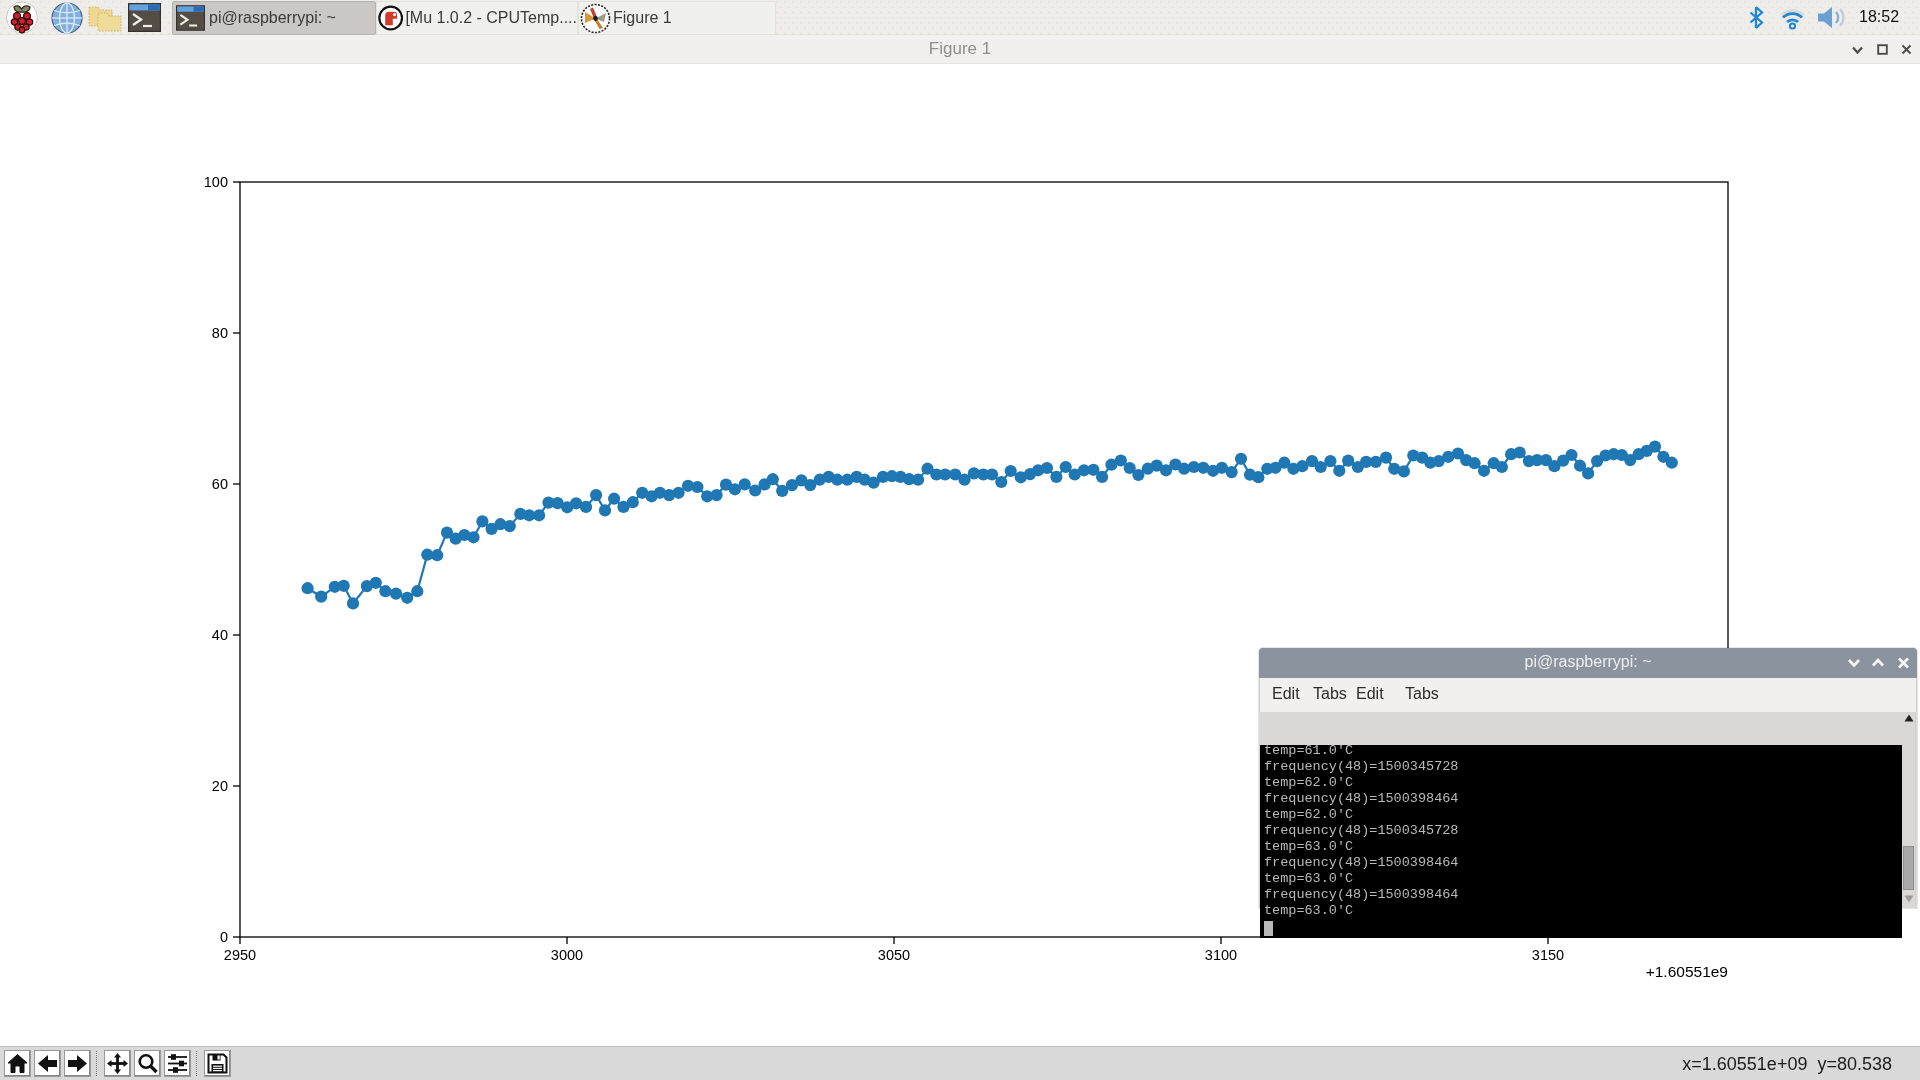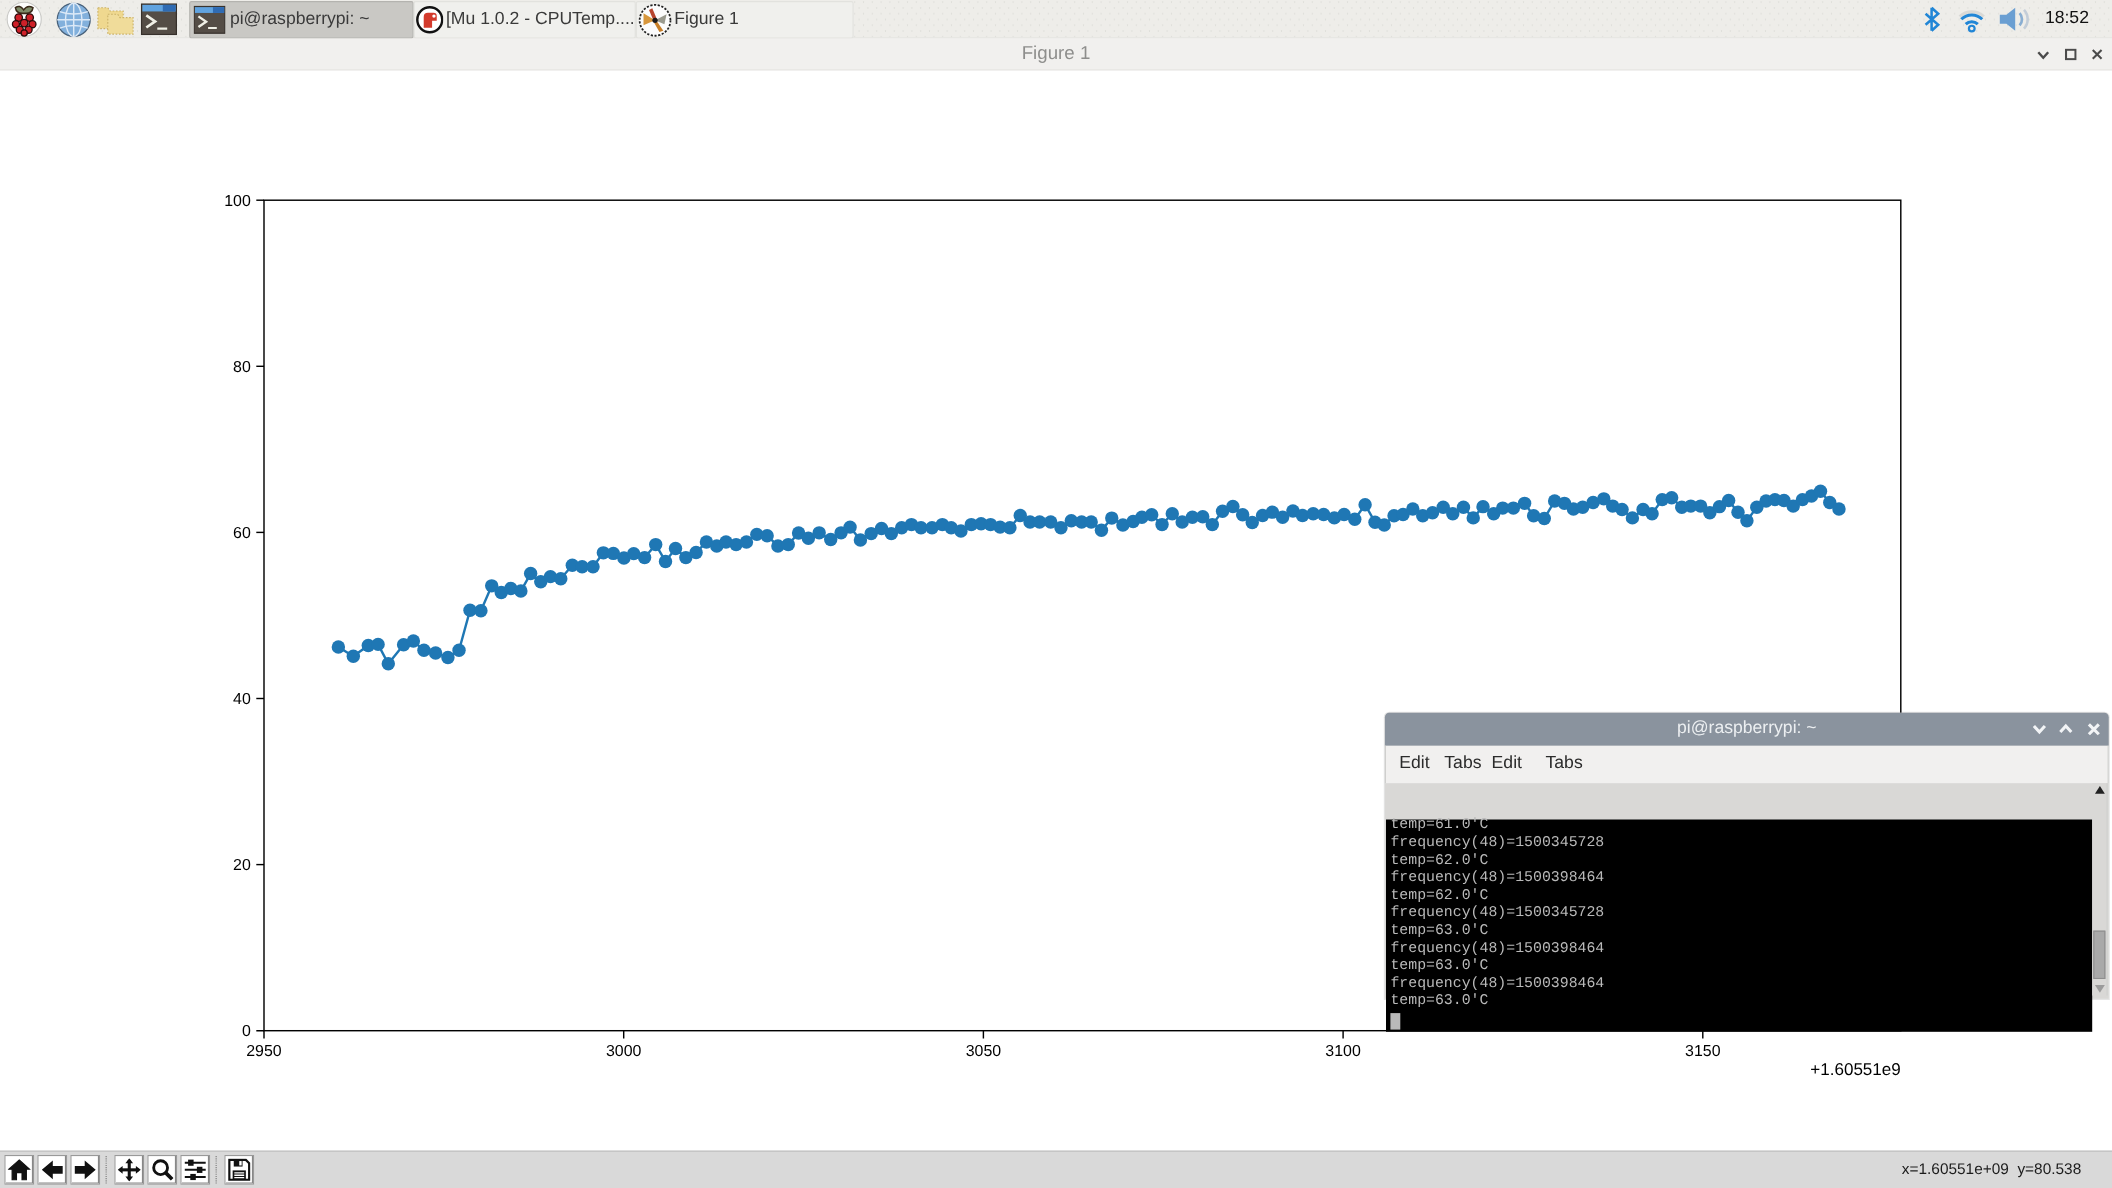--- a/index.html
+++ b/index.html
@@ -39,21 +39,21 @@
     font-size:13.5px;line-height:15.95px;color:#b9b9b9;white-space:pre;}
   #term-scroll{position:absolute;left:643px;top:64px;width:14px;height:193px;background:#d9d8d6;
     border-right:1px solid #cfcfcd;box-sizing:border-box;}
   
   #toolbar{position:absolute;left:0;top:1046px;width:1920px;height:34px;background:#d9d9d9;
     border-top:1px solid #bdbdbd;box-sizing:border-box;}
   .nbtn{position:absolute;top:3px;width:27px;height:27px;background:#ffffff;
     border:1px solid #999;box-sizing:border-box;
     box-shadow:inset -1px -1px 0 #888, inset 1px 1px 0 #fff;}
   .nbtn svg{position:absolute;left:2px;top:2px;}
-  #coords{position:absolute;right:28px;top:7px;font-size:14px;color:#1c1c1c;text-align:right;}
+  #coords{position:absolute;right:28px;top:7px;font-size:18px;color:#1c1c1c;text-align:right;}
 </style>
 </head>
 <body>
 
 <svg id="plot" class="abs" style="left:0;top:0" width="1920" height="1046">
 
   <rect x="240" y="182" width="1488" height="755" fill="none" stroke="#000000" stroke-width="1.3"></rect>
 
   <g id="ticks" stroke="#000" stroke-width="1.3">
       <line x1="240" y1="937" x2="240" y2="944"></line>

